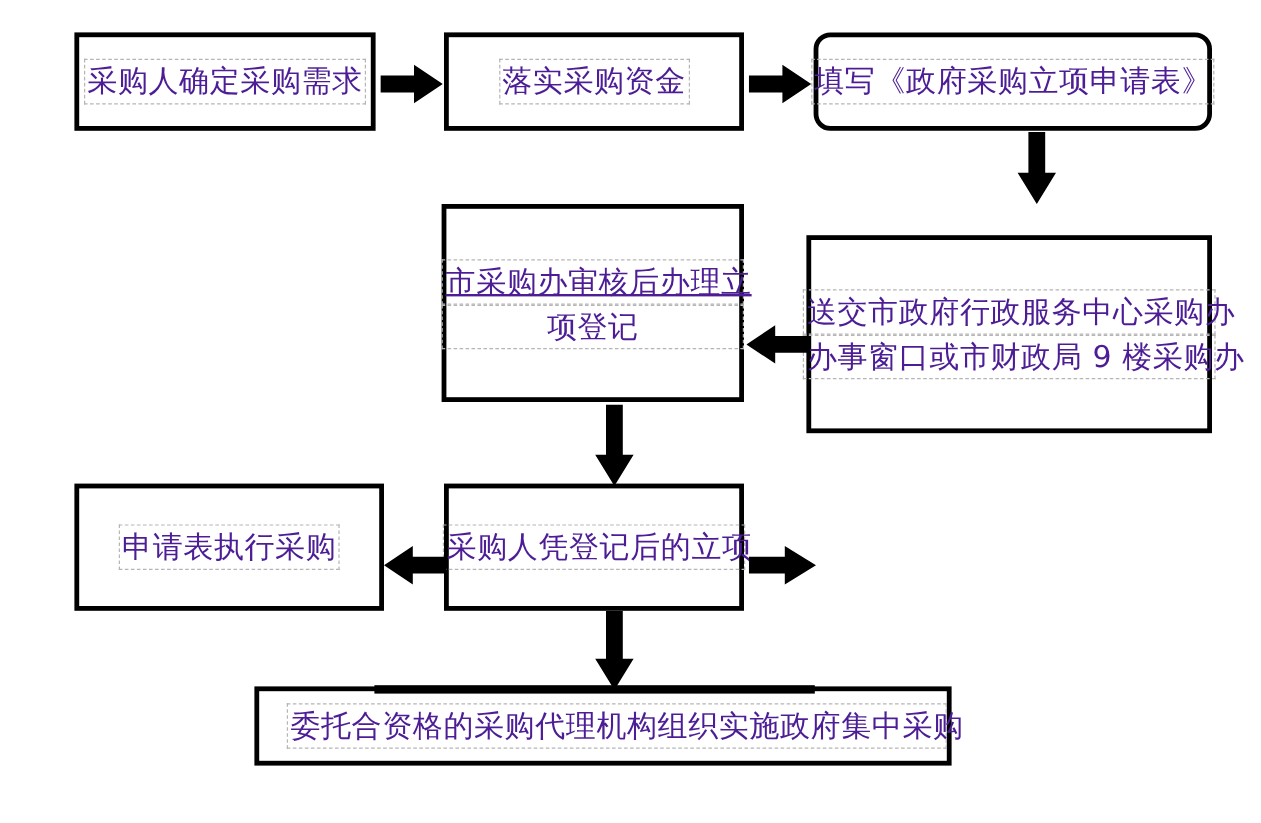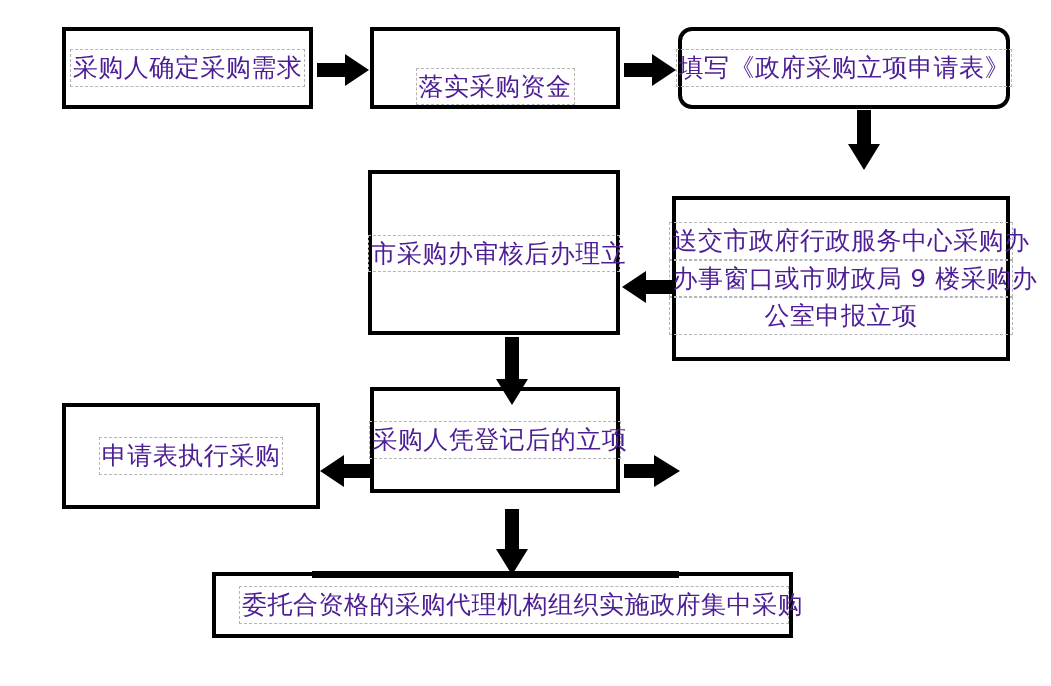--- a/index.html
+++ b/index.html
@@ -77,53 +77,53 @@
 <body>
 
 <div id="canvas">
 
   <div class="node" style="left:62px; top:27px; width:251px; height:82px;">
     <div class="lines">
       <span class="line">采购人确定采购需求</span>
     </div>
   </div>
 
-  <div class="node" style="left:370px; top:27px; width:250px; height:82px;justify-content:flex-end;">
+  <div class="node" style="left:370px; top:27px; width:250px; height:82px;">
     <div class="lines">
       <span class="line">落实采购资金</span>
     </div>
   </div>
 
   <div class="node" style="left:678px; top:27px; width:332px; height:82px;border-radius:14px;">
     <div class="lines">
       <span class="line" style="width:104%;">填写《政府采购立项申请表》</span>
     </div>
   </div>
 
   <div class="node" style="left:368px; top:170px; width:252px; height:165px;">
     <div class="lines" style="margin-top:2px;">
-      <span class="line lead" style="width:103%;">市采购办审核后办理立</span>
+      <span class="line lead" style="width:103%;text-decoration:underline;">市采购办审核后办理立</span>
+      <span class="line" style="width:103%;">项登记</span>
     </div>
   </div>
 
   <div class="node wide" style="left:672px; top:170px; width:338px; height:165px;margin-top:26px;">
     <div class="lines">
       <span class="line lead">送交市政府行政服务中心采购办</span>
       <span class="line lead">办事窗口或市财政局 9 楼采购办</span>
-      <span class="line">公室申报立项</span>
     </div>
   </div>
 
   <div class="node" style="left:62px; top:403px; width:258px; height:106px;">
     <div class="lines">
       <span class="line">申请表执行采购</span>
     </div>
   </div>
 
-  <div class="node" style="left:370px; top:387px; width:250px; height:106px;">
+  <div class="node" style="left:370px; top:403px; width:250px; height:106px;">
     <div class="lines">
       <span class="line lead" style="width:104%;">采购人凭登记后的立项</span>
     </div>
   </div>
 
 
   <div class="node" style="left:212px; top:572px; width:581px; height:66px;padding-left:23px;">
     <div class="lines">
       <span class="line" style="width:100%;">委托合资格的采购代理机构组织实施政府集中采购</span>
     </div>

